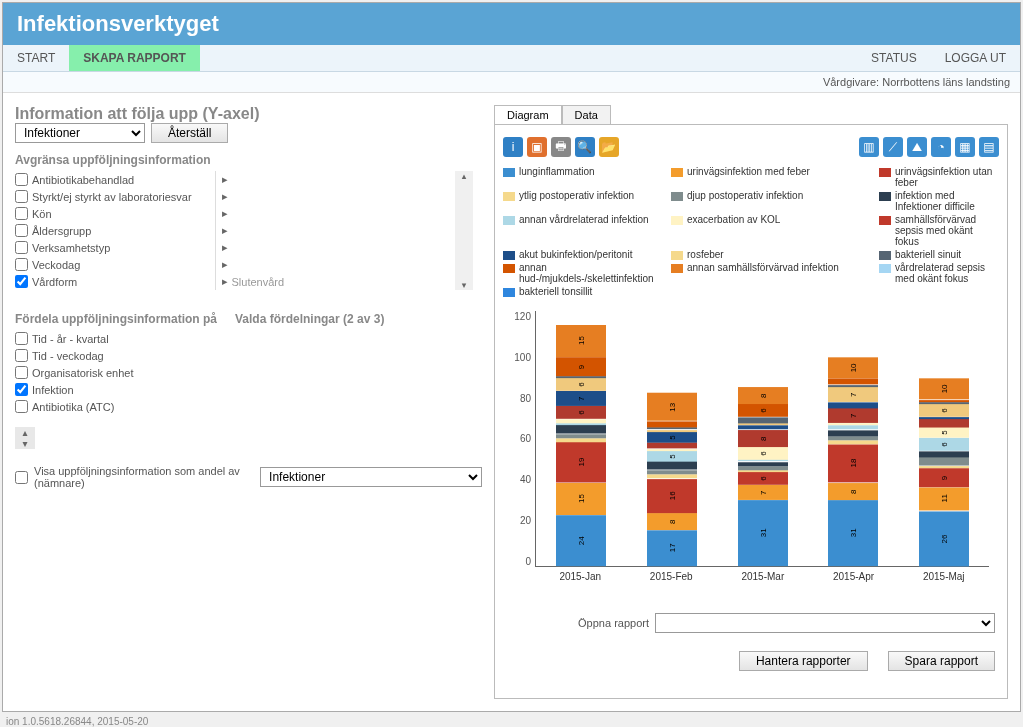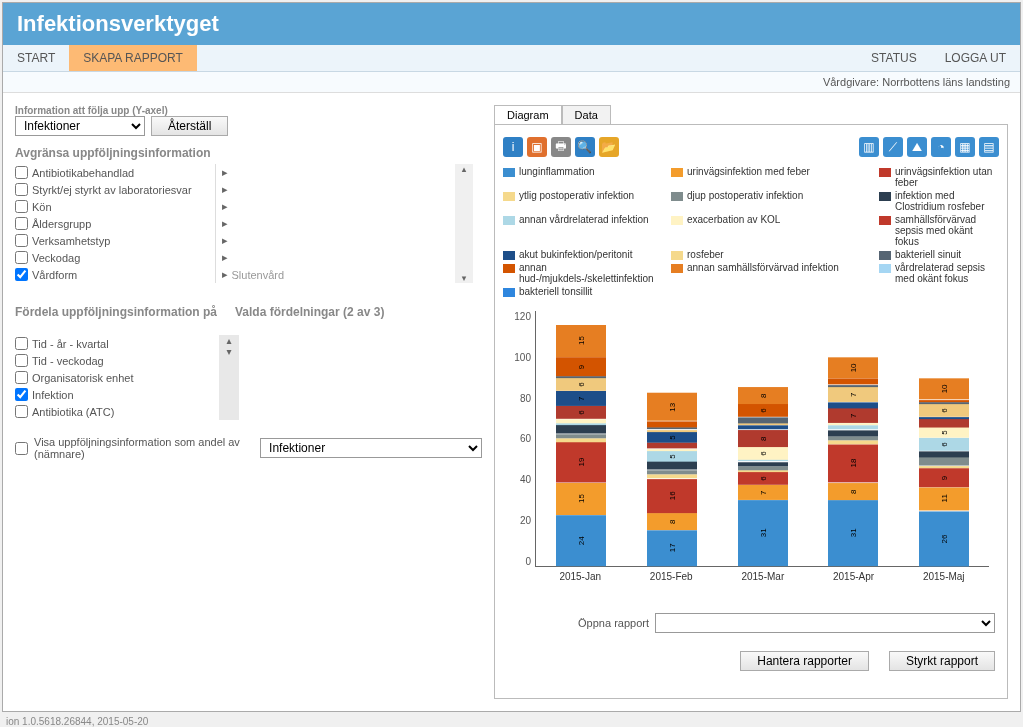--- a/index.html
+++ b/index.html
@@ -1,38 +1,38 @@
 <!DOCTYPE html>
 <html><head>
 <meta charset="utf-8">
 <style>
 * { box-sizing: border-box; margin: 0; padding: 0; font-family: "Segoe UI", Arial, sans-serif; }
 body { background: #f0f0f0; width: 1023px; height: 727px; overflow: hidden; }
 .app { border: 1px solid #aaa; background: #fff; margin: 2px; }
 .header { background: #5aa4d4; color: #fff; padding: 8px 14px; font-size: 22px; font-weight: bold; }
 .menubar { background: #ecf4fa; border-bottom: 1px solid #c8d8e4; display: flex; font-size: 12px; color: #555; }
 .menubar .tab { padding: 6px 14px; cursor: pointer; }
-.menubar .tab.active { background: #fdba74; }
+.menubar .tab.active { background: #86efac; font-weight: bold; }
 .menubar .spacer { flex: 1; }
 .subbar { background: #f7fbfe; text-align: right; font-size: 11px; color: #555; padding: 4px 10px; border-bottom: 1px solid #ddd; }
 .content { display: flex; padding: 12px; gap: 12px; }
 .left { width: 470px; font-size: 11px; color: #555; }
 .right { flex: 1; }
-.lbl { color: #888; font-weight: bold; font-size: 10px; }
+.lbl { color: #888; font-weight: bold; font-size: 16px; }
 .row { margin-bottom: 4px; display: flex; align-items: center; gap: 6px; }
 select { font-size: 12px; border: 1px solid #999; padding: 1px 4px; background: #fff; }
 select.narrow { width: 130px; }
 button.grey { background: linear-gradient(#f9f9f9,#e4e4e4); border: 1px solid #aaa; padding: 2px 16px; font-size: 12px; cursor: pointer; }
 .section-title { color: #888; font-weight: bold; font-size: 12px; margin-top: 10px; margin-bottom: 4px; }
 .grid2 { display: grid; grid-template-columns: 200px 240px 24px; }
 .cb-row { display: flex; align-items: center; padding: 2px 0; }
 .cb-row input { margin-right: 4px; }
 .flyout { color: #999; font-size: 11px; padding: 2px 6px; border-left: 1px solid #ddd; display: flex; align-items: center; }
 .flyout .arrow { color: #666; margin-right: 4px; }
-.distrib { display: flex; margin-top: 12px; gap: 4px; }
+.distrib { display: flex; margin-top: 0; gap: 12px; flex-direction: column; }
 .distrib-left { width: 200px; }
 .distrib-mid { width: 20px; background: #e8e8e8; display: flex; flex-direction: column; align-items: center; font-size: 10px; color: #666; }
 .distrib-right { width: 240px; }
 .distrib-right div { padding: 2px 6px; color: #999; font-style: italic; font-size: 11px; }
 .distrib-right .arrow { color: #666; font-style: normal; }
 .scrollbar-v { width: 18px; background: #f0f0f0; display: flex; flex-direction: column; justify-content: space-between; align-items: center; font-size: 9px; color: #666; }
 .cb-bottom { display: flex; align-items: center; gap: 6px; margin-top: 16px; font-size: 11px; color: #555;}
 .cb-bottom select { width: 260px; }
 
 .tabstrip { display: flex; gap: 0; font-size: 11px; }
@@ -222,21 +222,21 @@
             <div>
               <span class="sw" style="background: rgb(245, 217, 140);"></span>
               <span>ytlig postoperativ infektion</span>
             </div>
             <div>
               <span class="sw" style="background: rgb(127, 140, 141);"></span>
               <span>djup postoperativ infektion</span>
             </div>
             <div>
               <span class="sw" style="background: rgb(44, 62, 80);"></span>
-              <span>infektion med Clostridium rosfeber</span>
+              <span>infektion med Infektioner difficile</span>
             </div>
             <div>
               <span class="sw" style="background: rgb(173, 216, 230);"></span>
               <span>annan vårdrelaterad infektion</span>
             </div>
             <div>
               <span class="sw" style="background: rgb(255, 243, 196);"></span>
               <span>exacerbation av KOL</span>
             </div>
             <div>
@@ -373,19 +373,19 @@
               <div>2015-Maj</div>
             </div>
         </div>
 
         <div class="bottombar">
           <span>Öppna rapport</span>
           <select><option></option></select>
         </div>
         <div class="bottombar2">
           <button class="grey">Hantera rapporter</button>
-          <button class="grey">Styrkt rapport</button>
+          <button class="grey">Spara rapport</button>
         </div>
       </div>
     </div>
   </div>
 </div>
 <div class="footer">ion 1.0.5618.26844, 2015-05-20</div>
 
 </body></html>

